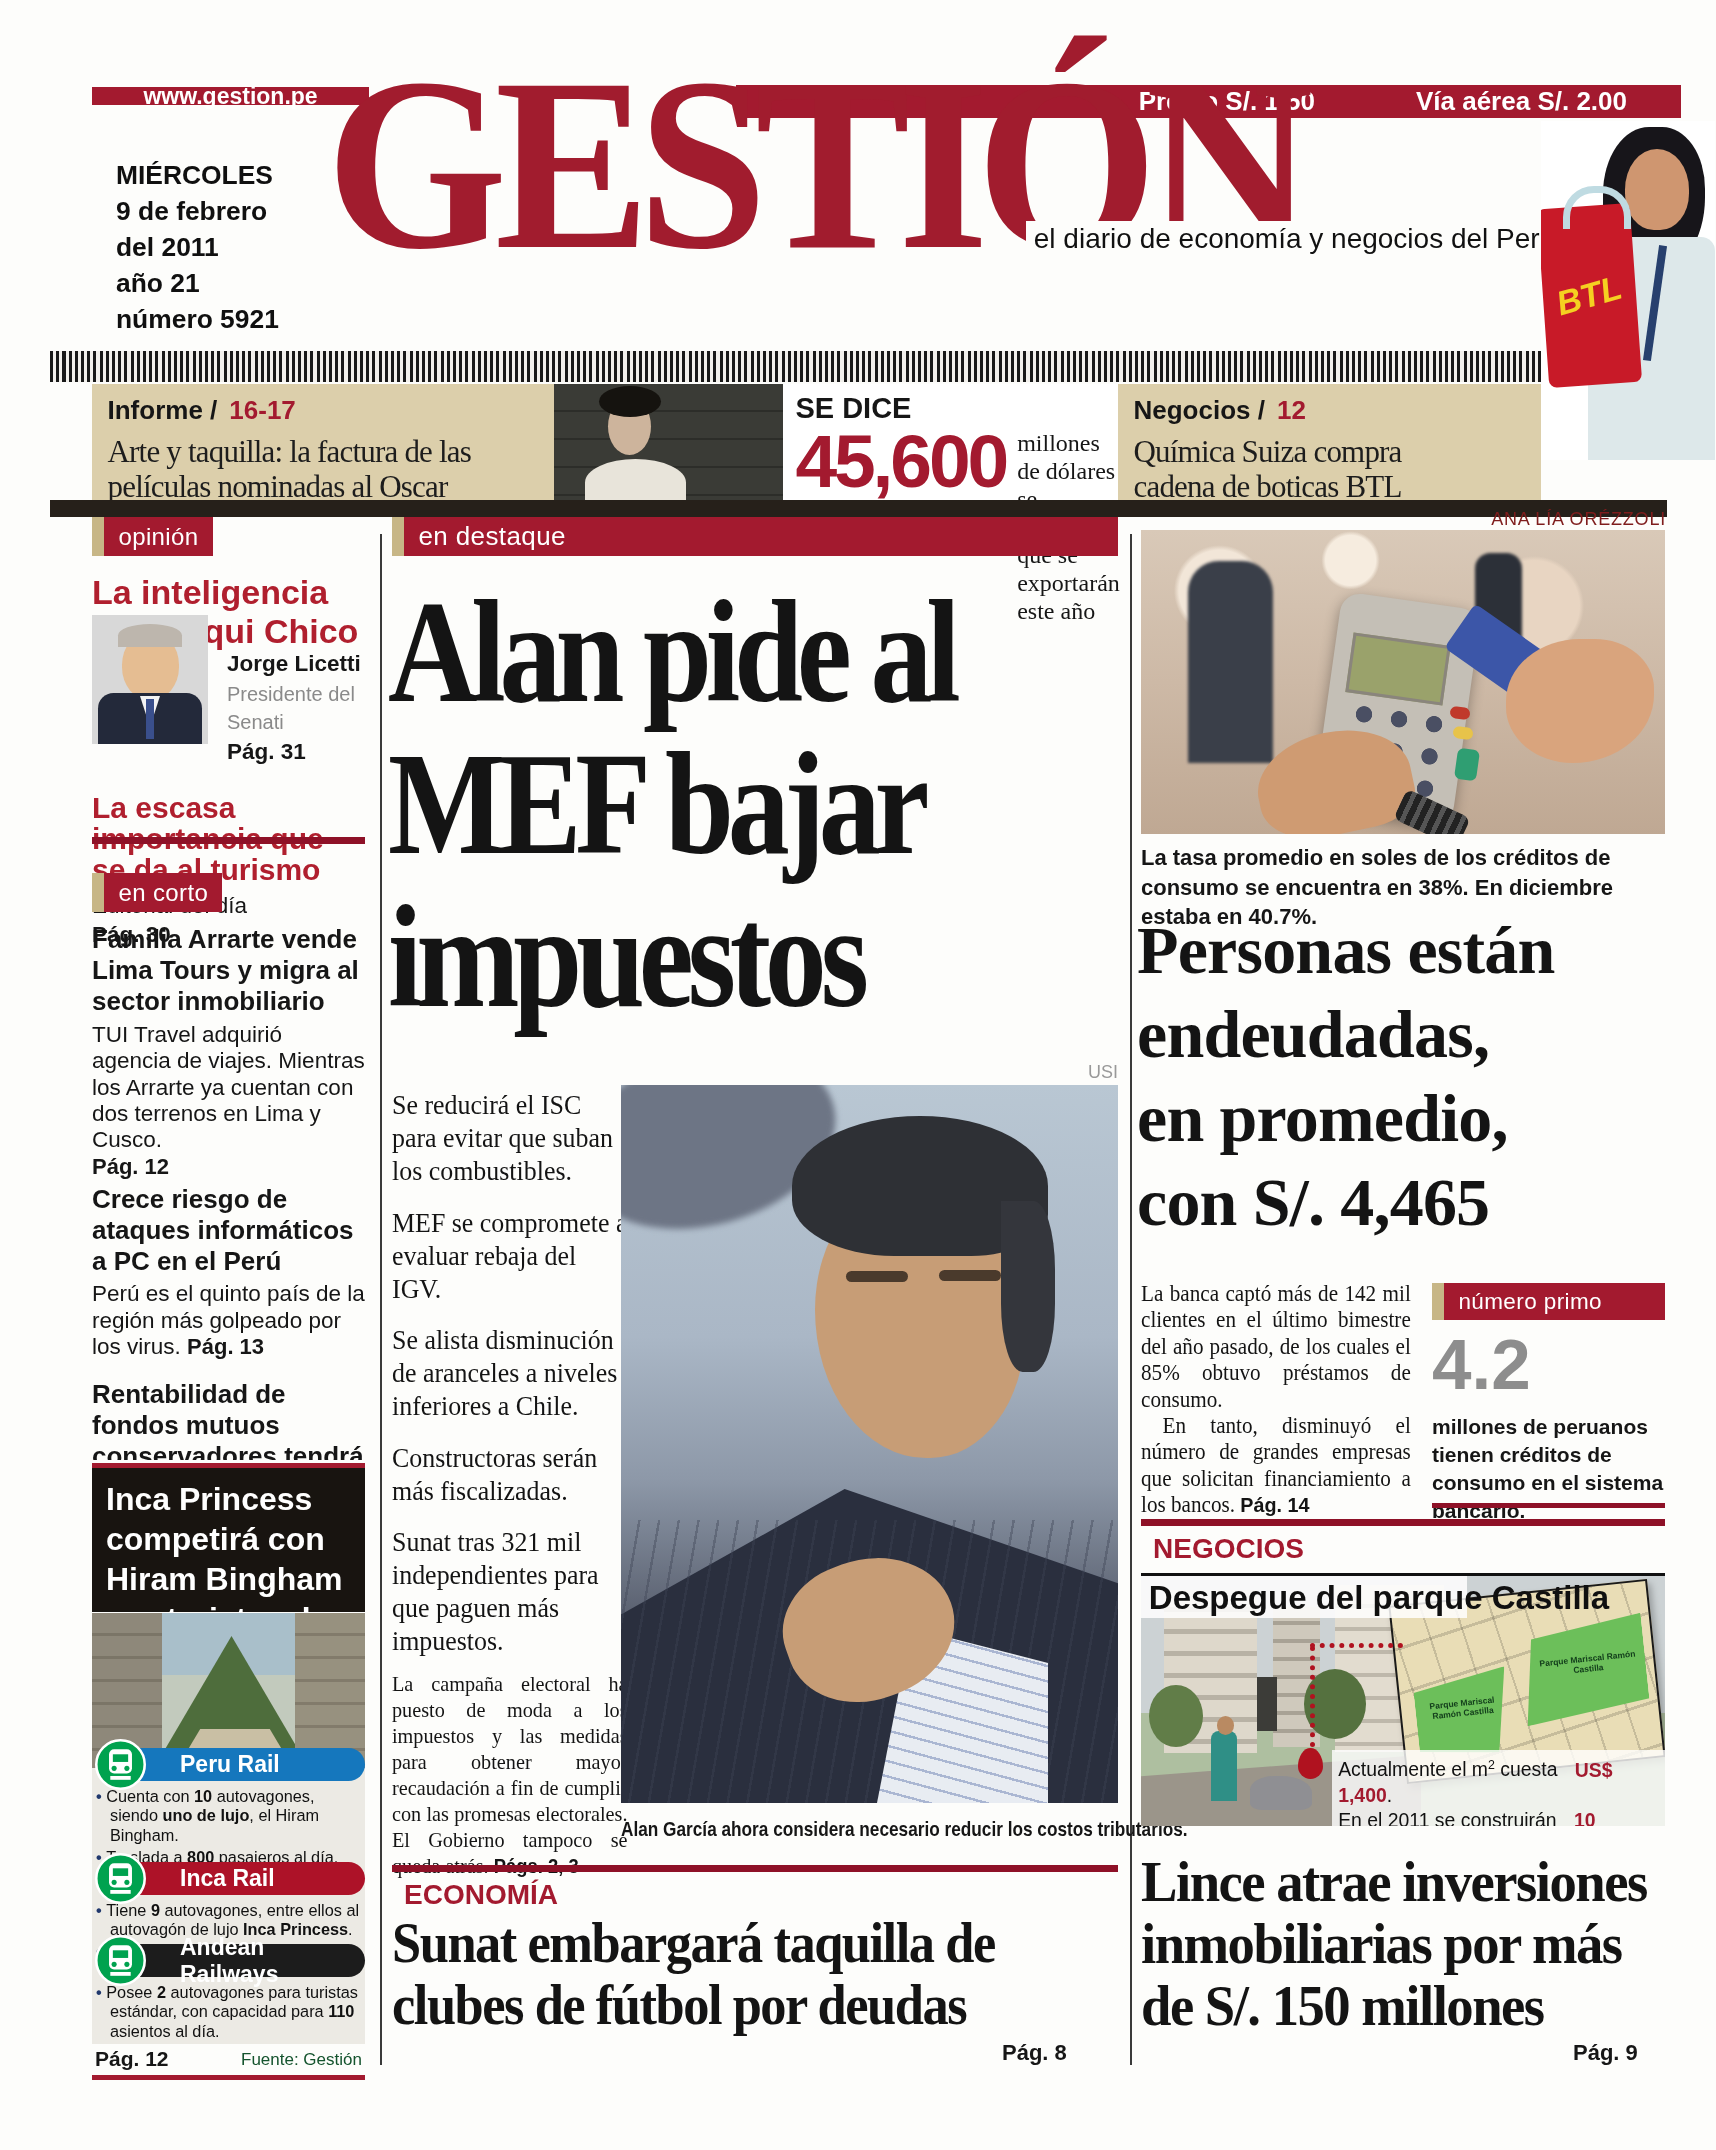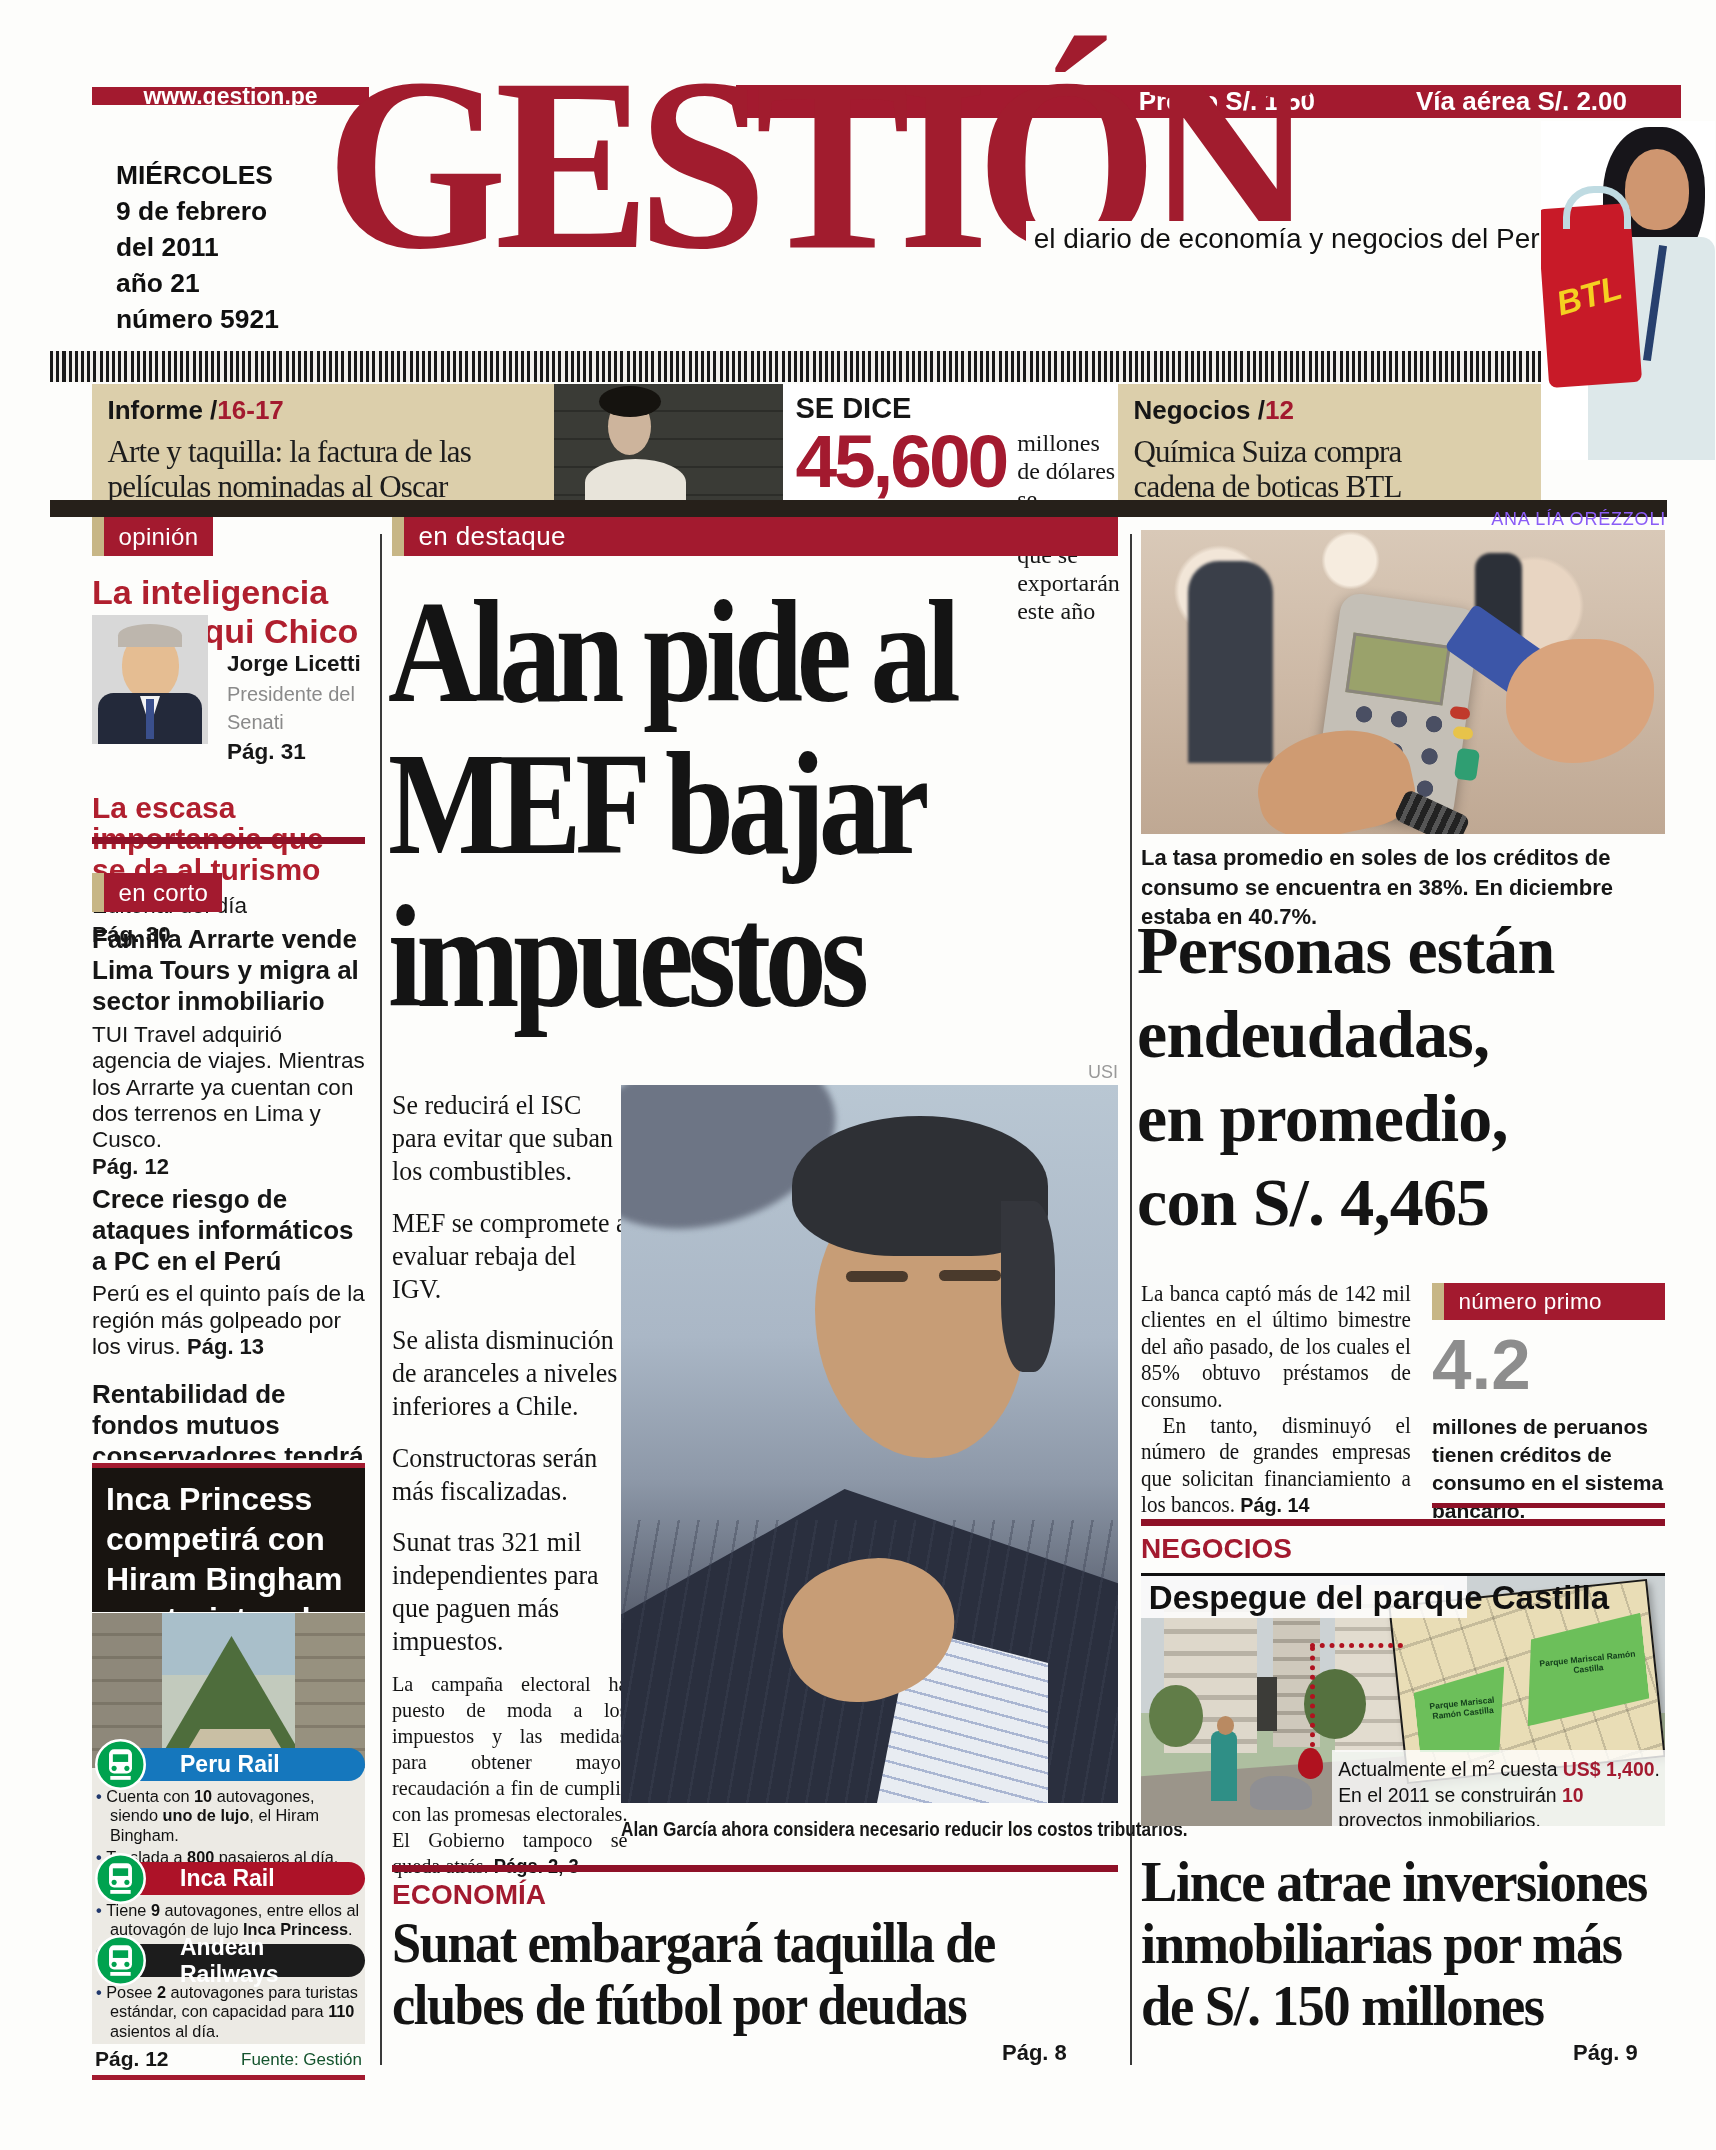--- a/index.html
+++ b/index.html
@@ -1,21 +1,21 @@
 <!DOCTYPE html>
 <html style="font-size:12.4px"><head>
 <meta charset="utf-8">
 <style>
   html,body{margin:0;padding:0;background:#888;}
   #page{position:relative;width:1717px;height:2151px;background:#fdfdfb;overflow:hidden;
         font-family:"Liberation Sans",sans-serif;color:#161616;}
   .abs{position:absolute;}
   .serif{font-family:"Liberation Serif",serif;}
   .sans{font-family:"Liberation Sans",sans-serif;}
-  .red{color:#a31a2f;}
+  .red{color:#a31a2f;margin-left:12px;}
   .bold{font-weight:bold;}
   .redbg{background:#a31a2f;}
   .tanbg{background:#dccfab;}
   
   .labelbar{display:flex;align-items:stretch;height:39px;}
   .labelbar .tansq{width:12.4px;background:#c7b686;}
   .labelbar .redbox{background:#a31a2f;color:#fff;font-weight:normal;font-size:24px;
        display:flex;align-items:center;padding:0 14px;letter-spacing:0.4px;}
   .labelbar.full .redbox{flex:1;}
   .rule{background:#8e1127;}
@@ -280,21 +280,21 @@
   <div class="abs rule" style="left:392px;top:1865px;width:726px;height:7px;"></div>
   <div class="abs red bold" style="left:392px;top:1879px;font-size:28px;">ECONOMÍA</div>
 
   <div class="abs serif" style="left:392px;top:1912px;font-weight:bold;font-size:57px;line-height:62px;color:#141414;letter-spacing:-1.6px;
               transform:scaleX(0.92);transform-origin:top left;white-space:nowrap;">
     <div>Sunat embargará taquilla de</div>
     <div>clubes de fútbol por deudas</div>
   </div>
   <div class="abs pgref" style="left:1002px;top:2040px;font-size:22px;">Pág. 8</div>
 
-  <div class="abs" style="left:1367px;top:509px;width:299px;text-align:right;font-size:18px;color:#8b5cf6;letter-spacing:0.8px;">ANA LÍA ORÉZZOLI</div>
+  <div class="abs" style="left:1367px;top:509px;width:299px;text-align:right;font-size:18px;color:#7f1d1d;letter-spacing:0.8px;">ANA LÍA ORÉZZOLI</div>
 
   <div class="ph" style="left:1141px;top:530px;width:524px;height:304px;background:
        radial-gradient(circle at 15% 20%,#f2e6d8 0 8%,transparent 9%),
        radial-gradient(circle at 40% 10%,#f6ecdf 0 6%,transparent 7%),
        radial-gradient(circle at 75% 25%,#e8d5c2 0 10%,transparent 11%),
        linear-gradient(180deg,#d9c9b8 0,#cdb9a6 50%,#bfa893 100%);">
     <div class="shape" style="left:47px;top:31px;width:85px;height:202px;background:#3a3f49;border-radius:31px 31px 0 0;filter:blur(1.6px);"></div>
     <div class="shape" style="left:334px;top:23px;width:47px;height:101px;background:#2c3038;border-radius:15.5px;filter:blur(1.6px);"></div>
     <div class="shape" style="left:186px;top:70px;width:140px;height:217px;background:#c4bfb6;border-radius:20px;transform:rotate(8deg);box-shadow:0 4.7px 14px #00000055;"></div>
     <div class="shape" style="left:208px;top:109px;width:92px;height:54px;background:#9aa26b;transform:rotate(8deg);border:3.1px solid #8a857c;"></div>

